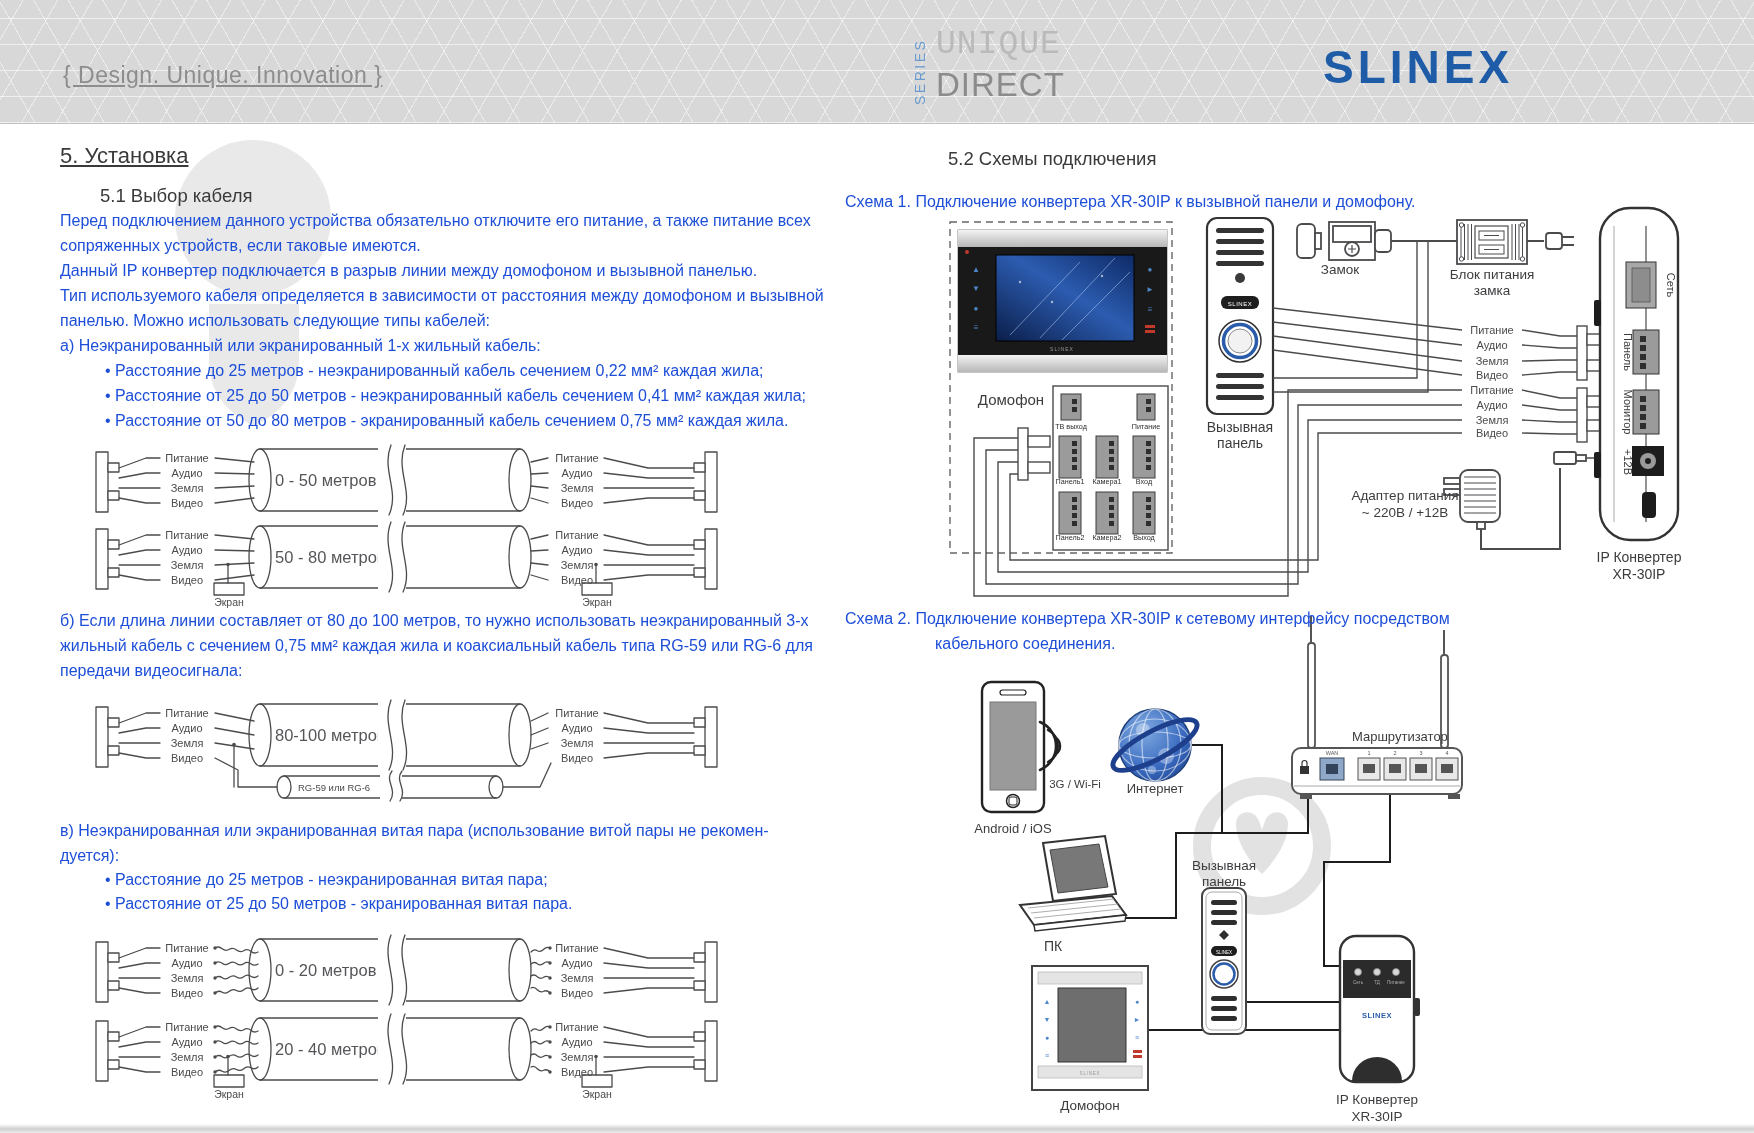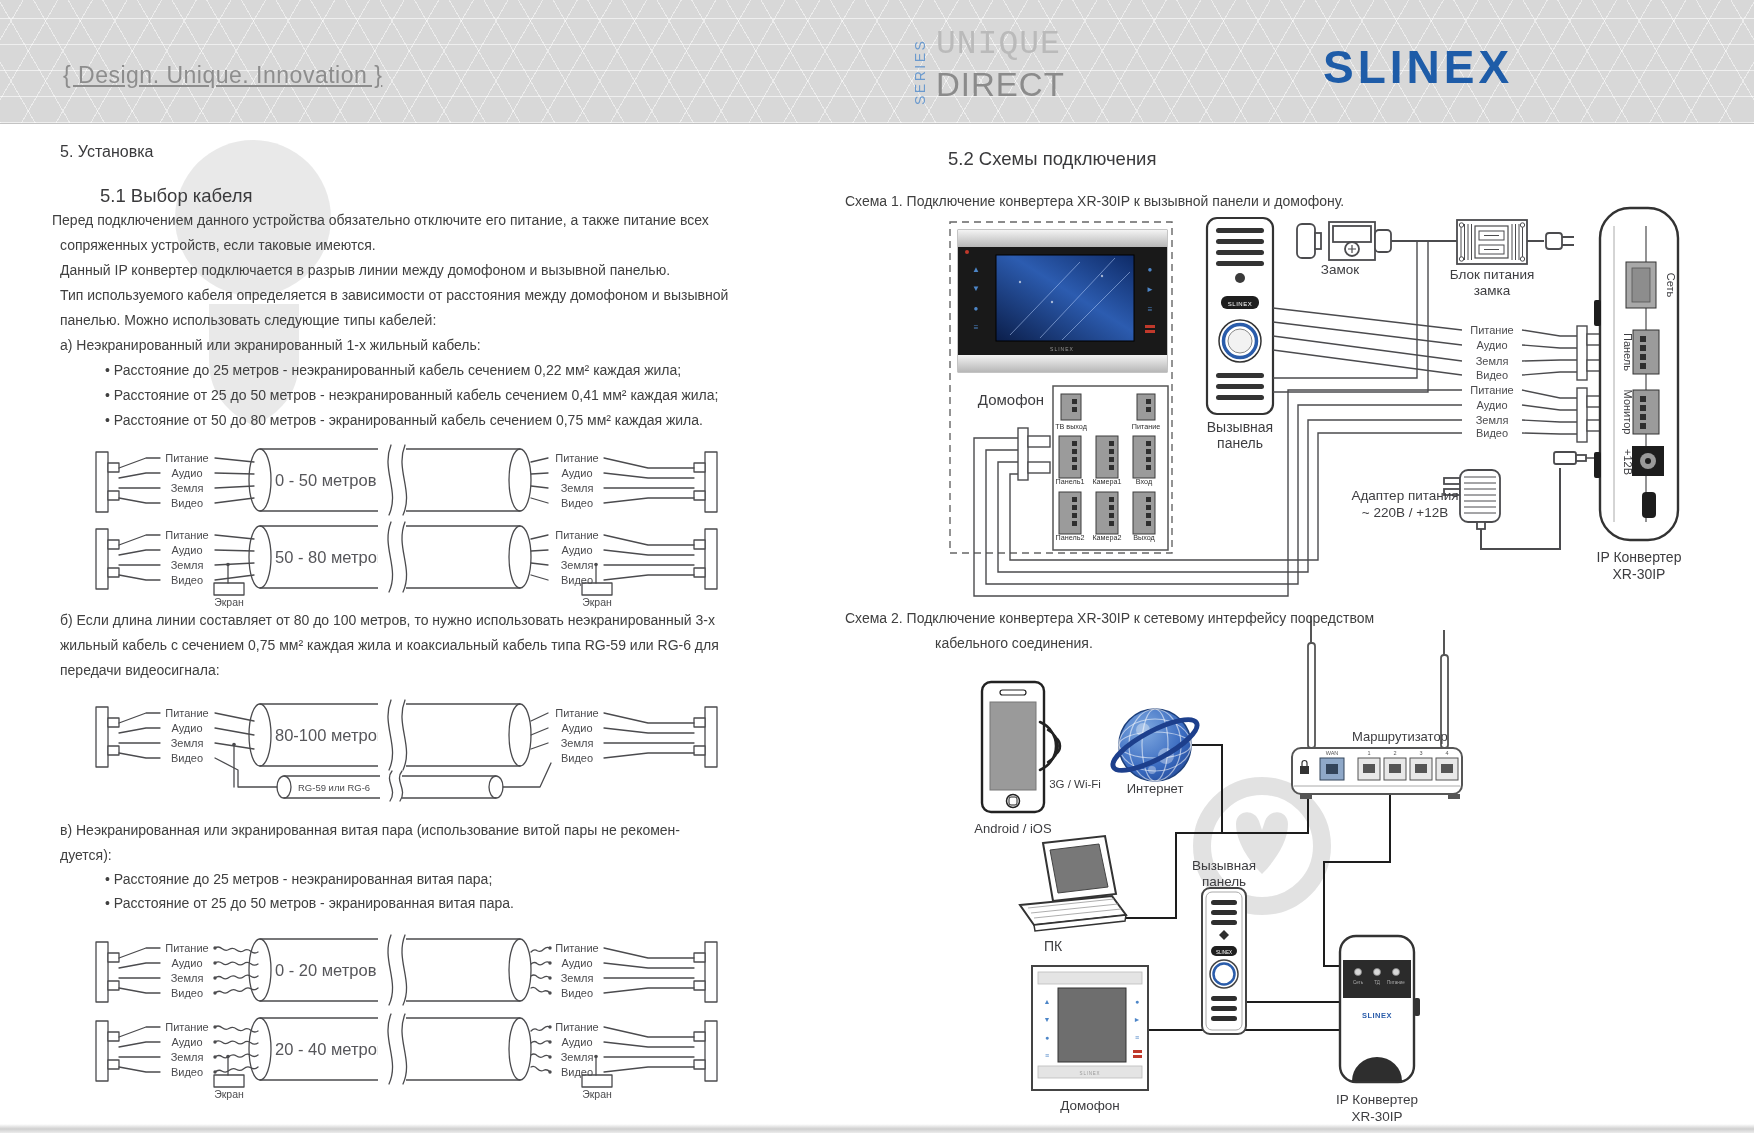--- a/index.html
+++ b/index.html
@@ -12,22 +12,22 @@
       repeating-linear-gradient(60deg, rgba(255,255,255,.5) 0 1px, transparent 1px 30px),
       repeating-linear-gradient(-60deg, rgba(255,255,255,.5) 0 1px, transparent 1px 30px);
     border-bottom:1px solid #c3c3c3;}
   #tagline{position:absolute;left:63px;top:62px;font-size:23px;color:#8d8d8d;letter-spacing:.5px;text-decoration:underline;}
   #series-vert{position:absolute;left:912px;top:33px;height:72px;writing-mode:vertical-rl;
     transform:rotate(180deg);font-size:14px;letter-spacing:2.5px;color:#6b9ace;}
   #series-word1{position:absolute;left:936px;top:26px;font-size:33px;color:#bababa;letter-spacing:1px;font-family:Liberation Mono, monospace;}
   #series-word2{position:absolute;left:936px;top:66px;font-size:33px;color:#8b8b8b;letter-spacing:1px;text-align:right;}
   #brand{position:absolute;left:1323px;top:40px;font-size:46px;font-weight:bold;color:#1e5ca8;letter-spacing:4px;}
   
-  .tl{position:absolute;white-space:nowrap;font-size:14px;color:#404040;z-index:3;}
-  .h1{font-size:16px;color:#3a3a3c;}
+  .tl{position:absolute;white-space:nowrap;font-size:16px;color:#1d4ed8;z-index:3;}
+  .h1{font-size:22px;color:#3a3a3c;text-decoration:underline;}
   .h2{font-size:18.5px;color:#3a3a3c;}
   
   svg{pointer-events:none;}
   #wm{position:absolute;left:0;top:0;z-index:0;}
   #scheme1,#scheme2{position:absolute;z-index:1;}
   #cables{position:absolute;left:0;top:0;width:1754px;height:1133px;z-index:2;}
   .cable{position:absolute;left:88px;width:648px;height:112px;}
   svg text{font-family:"Liberation Sans",sans-serif;}
   #bottom-strip{position:absolute;left:0;bottom:0;width:1754px;height:9px;
     background:linear-gradient(to bottom,#ffffff,#cfcfcf 55%,#ececec);z-index:4;}
@@ -51,21 +51,21 @@
   <div id="header">
     <div id="tagline">{ Design. Unique. Innovation }</div>
     <div id="series-vert">SERIES</div>
     <div id="series-word1">UNIQUE</div>
     <div id="series-word2">DIRECT</div>
     <div id="brand">SLINEX</div>
   </div>
 
   <div class="tl h1" style="left:60px;top:143px">5. Установка</div>
   <div class="tl h2" style="left:100px;top:185px">5.1 Выбор кабеля</div>
-  <div class="tl" style="left:52px;top:212px">Перед подключением данного устройства обязательно отключите его питание, а также питание всех</div>
+  <div class="tl" style="left:60px;top:212px">Перед подключением данного устройства обязательно отключите его питание, а также питание всех</div>
   <div class="tl" style="left:60px;top:237px">сопряженных устройств, если таковые имеются.</div>
   <div class="tl" style="left:60px;top:287px">Тип используемого кабеля определяется в зависимости от расстояния между домофоном и вызывной</div>
   <div class="tl" style="left:60px;top:262px">Данный IP конвертер подключается в разрыв линии между домофоном и вызывной панелью.</div>
   <div class="tl" style="left:60px;top:312px">панелью. Можно использовать следующие типы кабелей:</div>
   <div class="tl" style="left:60px;top:337px">а) Неэкранированный или экранированный 1-х жильный кабель:</div>
   <div class="tl" style="left:105px;top:362px">• Расстояние до 25 метров - неэкранированный кабель сечением 0,22 мм² каждая жила;</div>
   <div class="tl" style="left:105px;top:387px">• Расстояние от 25 до 50 метров - неэкранированный кабель сечением 0,41 мм² каждая жила;</div>
   <div class="tl" style="left:105px;top:412px">• Расстояние от 50 до 80 метров - экранированный кабель сечением 0,75 мм² каждая жила.</div>
   <div class="tl" style="left:60px;top:612px">б) Если длина линии составляет от 80 до 100 метров, то нужно использовать неэкранированный 3-х</div>
   <div class="tl" style="left:60px;top:637px">жильный кабель с сечением 0,75 мм² каждая жила и коаксиальный кабель типа RG-59 или RG-6 для</div>

